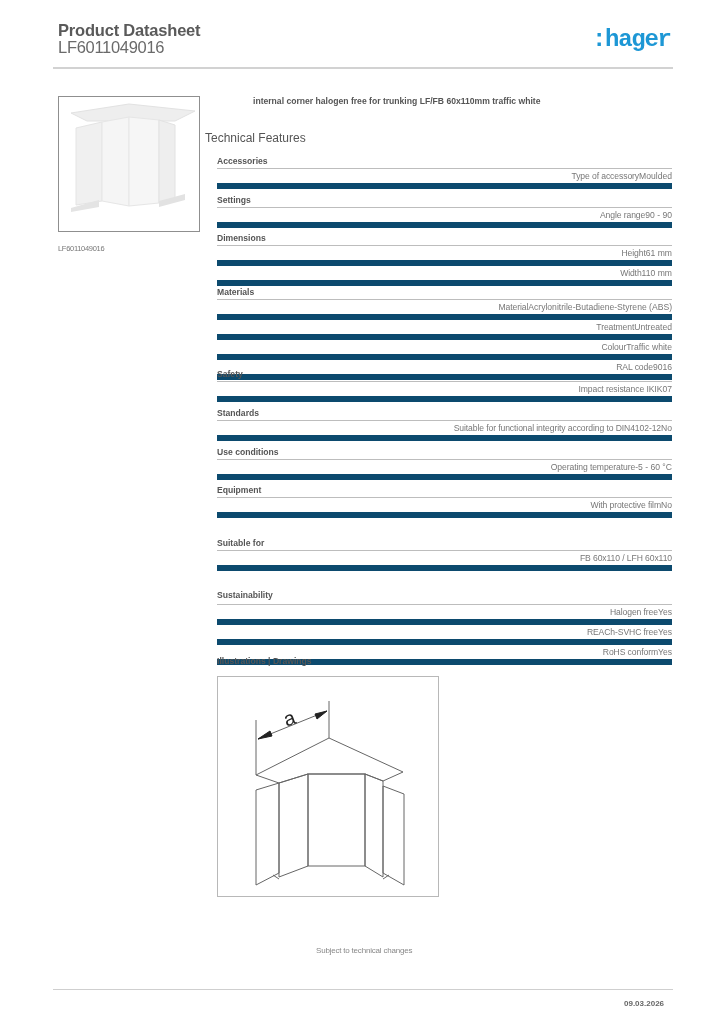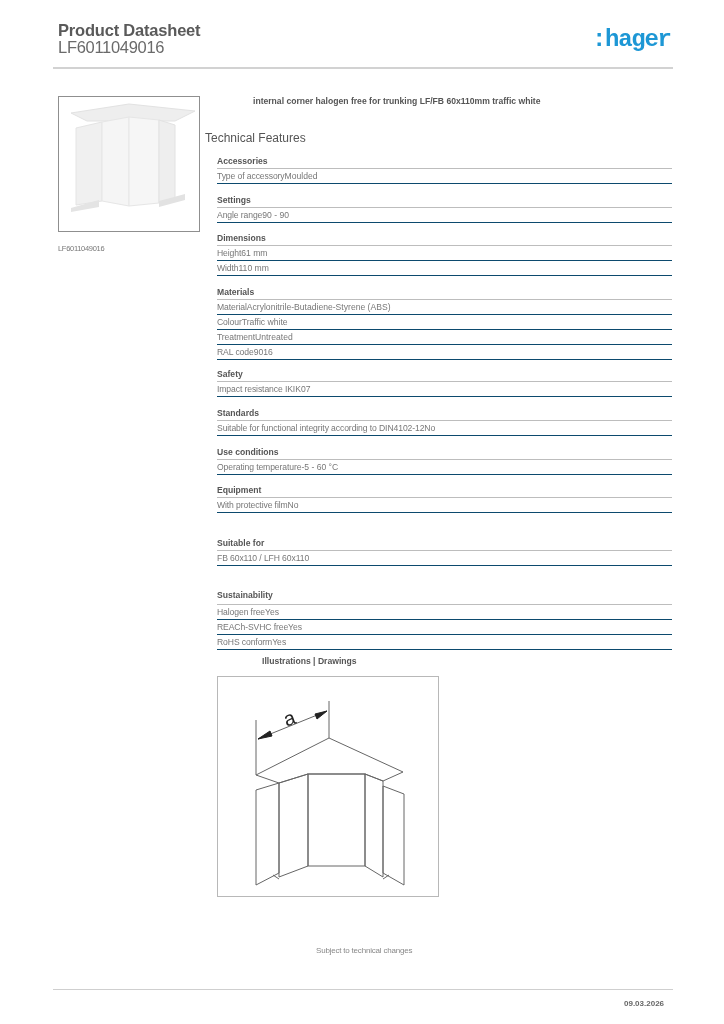--- a/index.html
+++ b/index.html
@@ -11,25 +11,25 @@
   .hdr-rule { position: absolute; left: 53px; top: 67px; width: 620px; height: 2px; background: #d2d2d2; }
 
   .product-image { position: absolute; left: 58px; top: 96px; width: 142px; height: 136px; border: 1px solid #8f8f8f; box-sizing: border-box; background: #fff; }
   .product-caption { position: absolute; left: 58px; top: 244px; font-size: 7.5px; color: #777; letter-spacing: -0.3px; }
 
   .desc { position: absolute; left: 217px; top: 96px; font-size: 8.6px; font-weight: bold; color: #555; padding-left: 36px; }
   .tf-title { position: absolute; left: 205px; top: 131px; font-size: 12px; font-weight: normal; color: #555; }
 
   .section { position: absolute; left: 217px; width: 455px; }
   .sec-head { font-size: 8.6px; font-weight: bold; color: #555; height: 13px; line-height: 13px; border-bottom: 1px solid #bdbdbd; }
-  .row { display: flex; justify-content: flex-start; font-size: 8.6px; color: #777; height: 14px; line-height: 14px; border-bottom: 1px solid #0c4a6e; }
+  .row { display: flex; justify-content: flex-end; font-size: 8.6px; color: #777; height: 14px; line-height: 14px; border-bottom: 6px solid #0c4a6e; }
   .row .k { letter-spacing: -0.1px; }
   .row .v { text-align: right; }
 
-  .ill-title { position: absolute; left: 217px; top: 656px; font-size: 8.6px; font-weight: bold; color: #555; padding-left: 45px; }
+  .ill-title { position: absolute; left: 217px; top: 656px; font-size: 8.6px; font-weight: bold; color: #555; }
   .drawing { position: absolute; left: 217px; top: 676px; width: 222px; height: 221px; border: 1px solid #b8b8b8; box-sizing: border-box; background: #fff; }
 
   .ftr-rule { position: absolute; left: 53px; top: 989px; width: 620px; height: 1px; background: #cfcfcf; }
   .ftr-note { position: absolute; left: 316px; top: 946px; font-size: 8px; color: #888; letter-spacing: -0.2px; }
   .ftr-date { position: absolute; left: 624px; top: 999px; font-size: 8px; font-weight: bold; color: #666; }
 </style>
 </head>
 <body>
 
 <div class="hdr-title">Product Datasheet</div>
@@ -81,26 +81,26 @@
     </div>
 </div>
 
 <div class="section" style="top:286px">
   <div class="sec-head">Materials</div>
   <div class="row">
       <span class="k">Material</span>
       <span class="v">Acrylonitrile-Butadiene-Styrene (ABS)</span>
     </div>
   <div class="row">
+      <span class="k">Treatment</span>
+      <span class="v">Untreated</span>
+    </div>
+  <div class="row">
       <span class="k">Colour</span>
       <span class="v">Traffic white</span>
-    </div>
-  <div class="row">
-      <span class="k">Treatment</span>
-      <span class="v">Untreated</span>
     </div>
   <div class="row">
       <span class="k">RAL code</span>
       <span class="v">9016</span>
     </div>
 </div>
 
 <div class="section" style="top:368px">
   <div class="sec-head">Safety</div>
   <div class="row">

